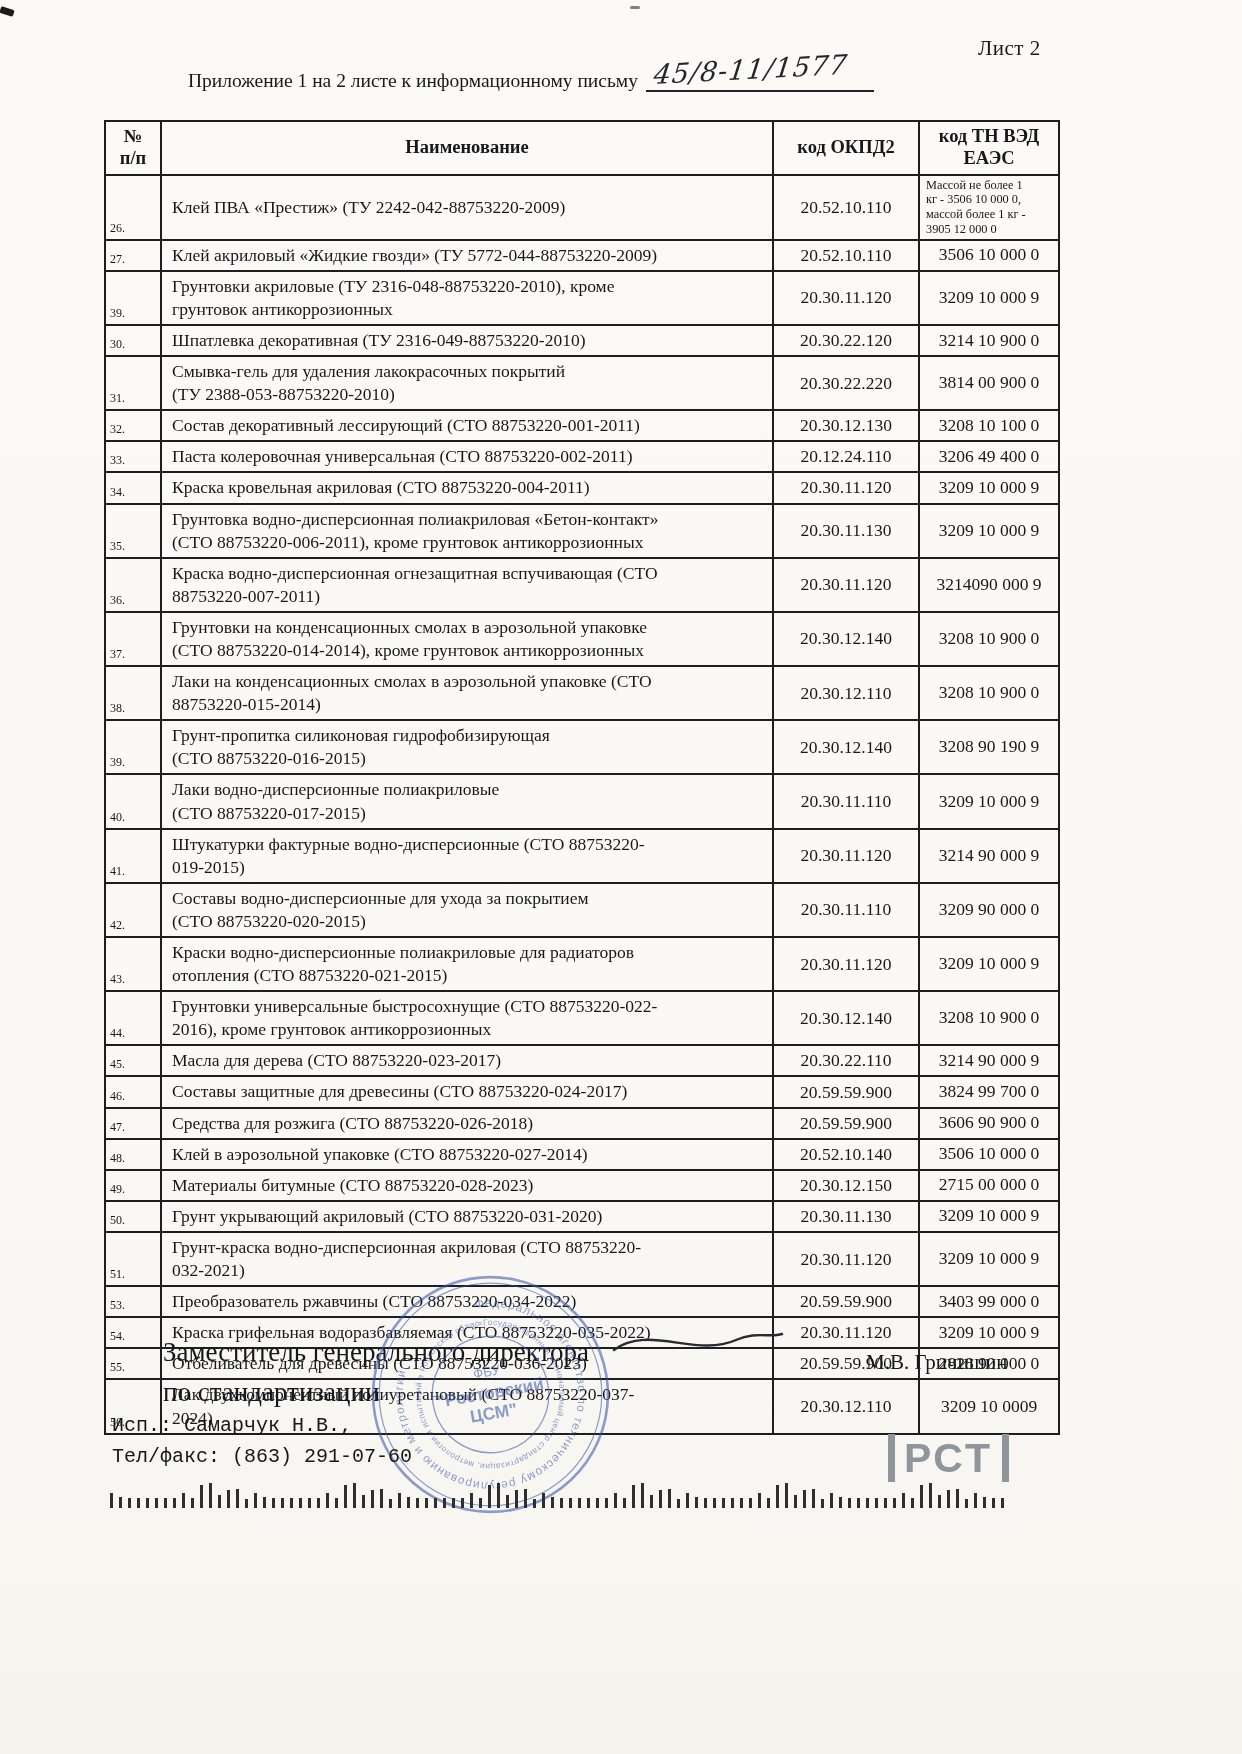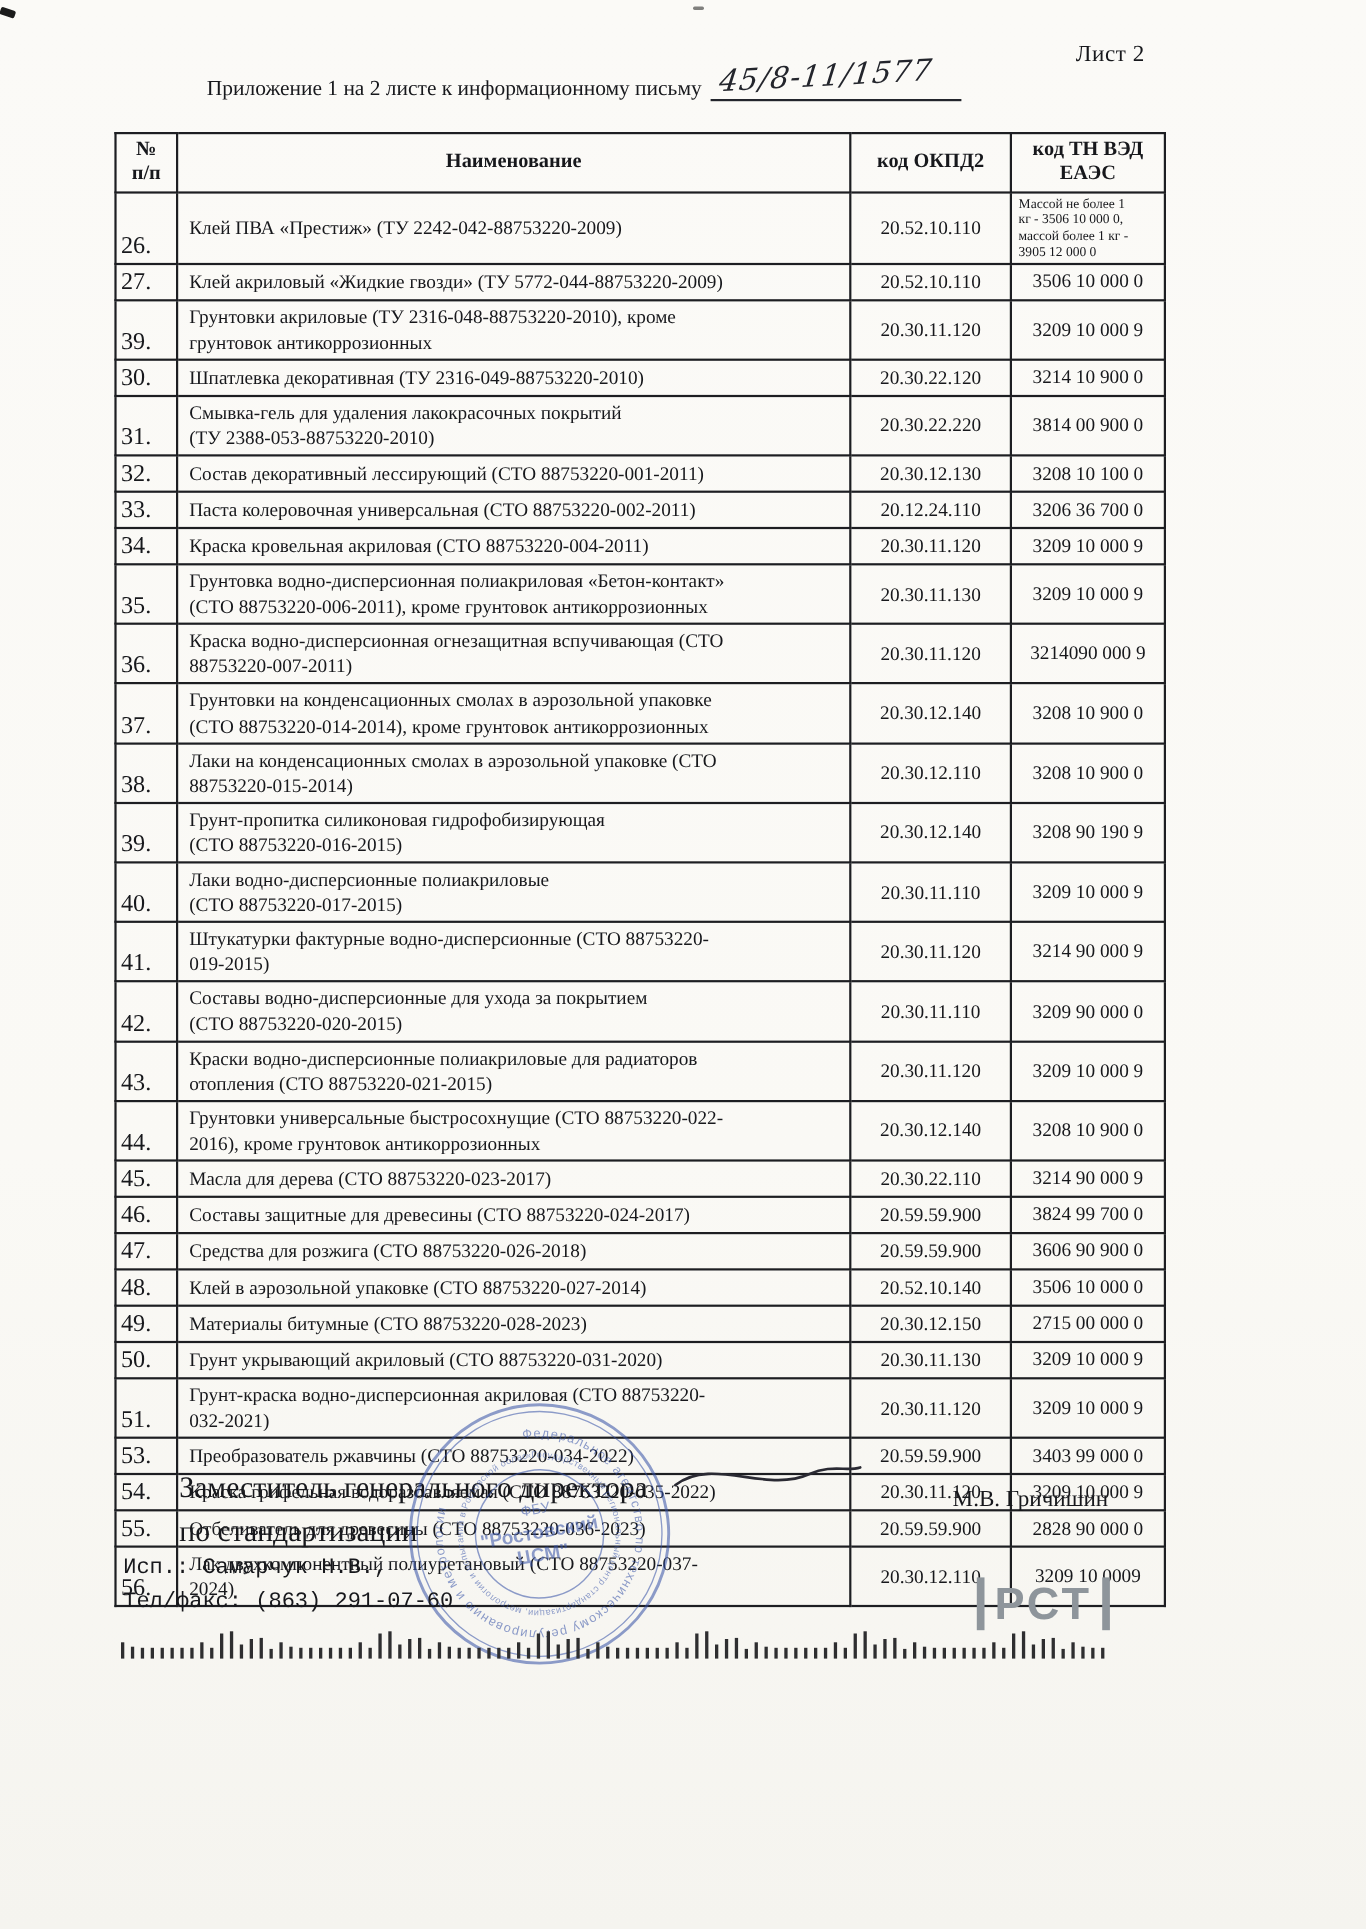--- a/index.html
+++ b/index.html
@@ -50,21 +50,21 @@
   table.doc th, table.doc td{
     border:2px solid #1d1e22;
   }
   table.doc th{
     font-size:18.5px;font-weight:bold;text-align:center;
     vertical-align:middle;padding:4px 2px;
     white-space:pre-line;line-height:1.18;
   }
   .c-num{
     text-align:left;vertical-align:bottom;
-    padding:2px 2px 3px 4px;font-size:22px;
+    padding:2px 2px 3px 4px;font-size:12px;
   }
   .c-name{
     text-align:left;vertical-align:middle;
     padding:3px 6px 3px 10px;font-size:17.5px;
     line-height:1.32;white-space:pre-line;
   }
   .c-okpd{
     text-align:center;vertical-align:middle;
     font-size:17.5px;padding:2px;margin-top:16px;
   }
@@ -186,21 +186,21 @@
         <tr>
       <td class="c-num">32.</td>
       <td class="c-name">Состав декоративный лессирующий (СТО 88753220-001-2011)</td>
       <td class="c-okpd">20.30.12.130</td>
       <td class="c-tnved">3208 10 100 0</td>
     </tr>
         <tr>
       <td class="c-num">33.</td>
       <td class="c-name">Паста колеровочная универсальная (СТО 88753220-002-2011)</td>
       <td class="c-okpd">20.12.24.110</td>
-      <td class="c-tnved">3206 36 700 0</td>
+      <td class="c-tnved">3206 49 400 0</td>
     </tr>
         <tr>
       <td class="c-num">34.</td>
       <td class="c-name">Краска кровельная акриловая (СТО 88753220-004-2011)</td>
       <td class="c-okpd">20.30.11.120</td>
       <td class="c-tnved">3209 10 000 9</td>
     </tr>
         <tr>
       <td class="c-num">35.</td>
       <td class="c-name">Грунтовка водно-дисперсионная полиакриловая «Бетон-контакт»

